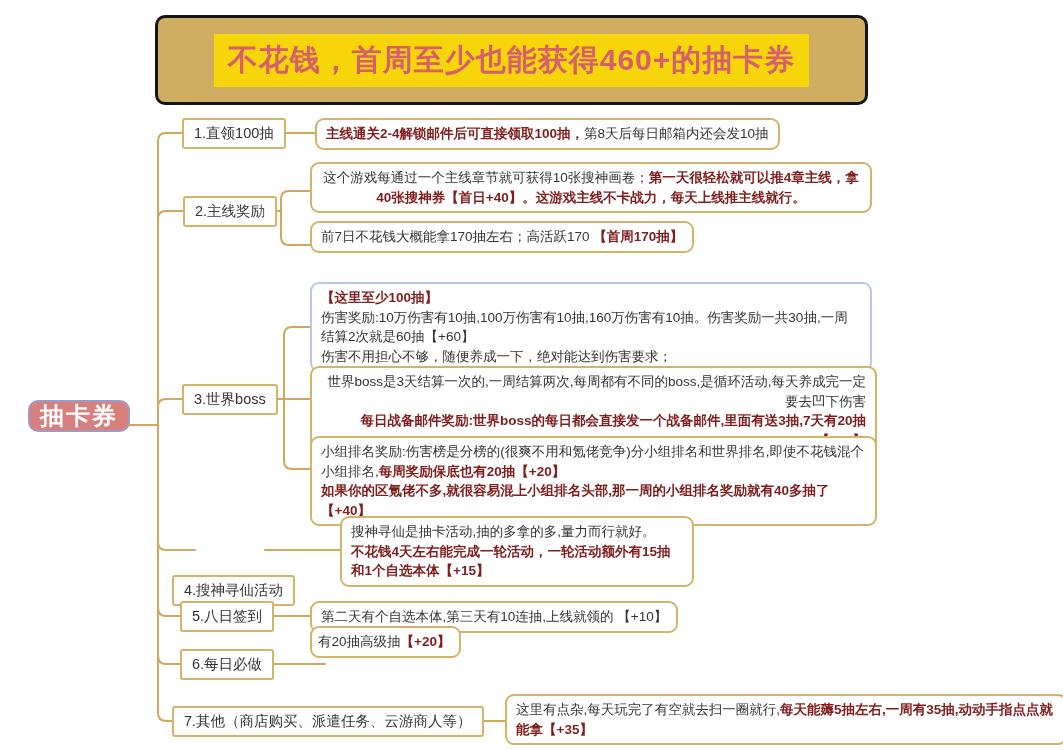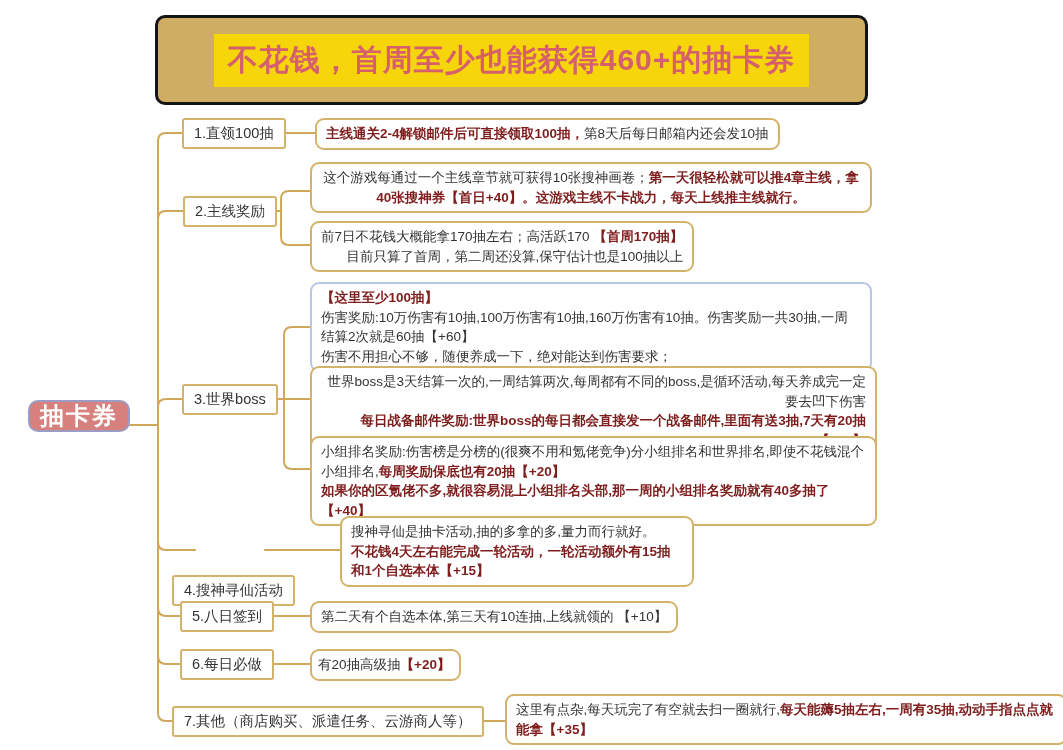--- a/index.html
+++ b/index.html
@@ -73,21 +73,20 @@
 
   <div class="leaf nowrap" style="left:315px;top:118px;">
     <p><span class="seg red">主线通关2-4解锁邮件后可直接领取100抽，</span><span class="seg">第8天后每日邮箱内还会发10抽</span></p>
   </div>
 
   <div class="leaf" style="left:310px;top:162px;width:540px;text-align:center;">
     <p><span class="seg">这个游戏每通过一个主线章节就可获得10张搜神画卷；</span><span class="seg red">第一天很轻松就可以推4章主线，拿40张搜神券【首日+40】。这游戏主线不卡战力，每天上线推主线就行。</span></p>
   </div>
   <div class="leaf nowrap" style="left:310px;top:221px;text-align:right;">
     <p><span class="seg">前7日不花钱大概能拿170抽左右；高活跃170 </span><span class="seg red">【首周170抽】</span></p>
-    <p><span class="seg">目前只算了首周，第二周还没算,保守估计也是100抽以上</span></p>
   </div>
 
   <div class="leaf special" style="left:310px;top:282px;width:540px;">
     <p><span class="seg red">【这里至少100抽】</span></p>
     <p><span class="seg">伤害奖励:10万伤害有10抽,100万伤害有10抽,160万伤害有10抽。伤害奖励一共30抽,一周结算2次就是60抽【+60】</span></p>
     <p><span class="seg">伤害不用担心不够，随便养成一下，绝对能达到伤害要求；</span></p>
   </div>
   <div class="leaf" style="left:310px;top:366px;width:545px;text-align:right;">
     <p><span class="seg">世界boss是3天结算一次的,一周结算两次,每周都有不同的boss,是循环活动,每天养成完一定要去凹下伤害</span></p>
     <p><span class="seg red">每日战备邮件奖励:世界boss的每日都会直接发一个战备邮件,里面有送3抽,7天有20抽【+20】</span></p>
@@ -99,21 +98,21 @@
 
   <div class="leaf" style="left:340px;top:516px;width:332px;">
     <p><span class="seg">搜神寻仙是抽卡活动,抽的多拿的多,量力而行就好。</span></p>
     <p><span class="seg red">不花钱4天左右能完成一轮活动，一轮活动额外有15抽和1个自选本体【+15】</span></p>
   </div>
 
   <div class="leaf nowrap" style="left:310px;top:601px;">
     <p><span class="seg">第二天有个自选本体,第三天有10连抽,上线就领的 【+10】</span></p>
   </div>
 
-  <div class="leaf nowrap" style="left:310px;top:649px;padding-left:6px;">
+  <div class="leaf nowrap" style="left:310px;top:626px;padding-left:6px;">
     <p><span class="seg">有20抽高级抽</span><span class="seg red">【+20】</span></p>
   </div>
 
   <div class="leaf" style="left:505px;top:694px;width:540px;">
     <p><span class="seg">这里有点杂,每天玩完了有空就去扫一圈就行,</span><span class="seg red">每天能薅5抽左右,一周有35抽,动动手指点点就能拿【+35】</span></p>
   </div>
 
 </div>
 
 </body></html>

